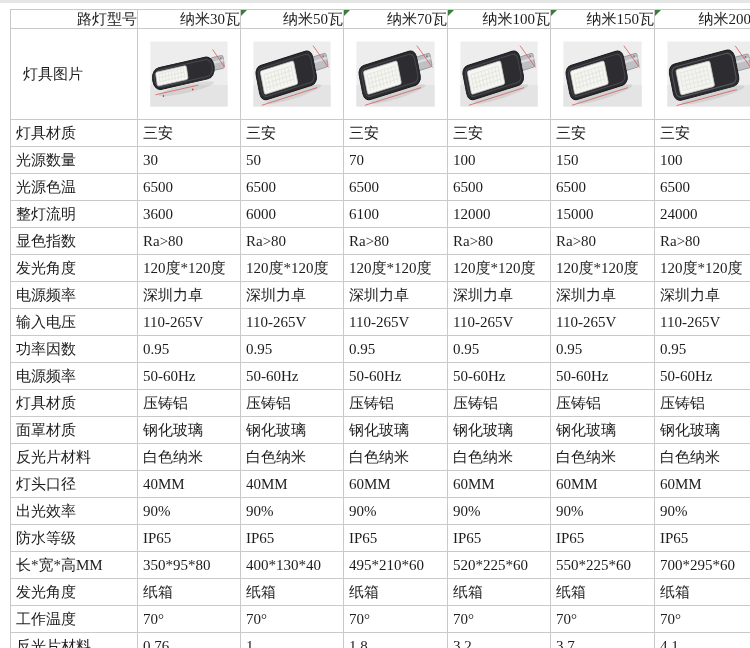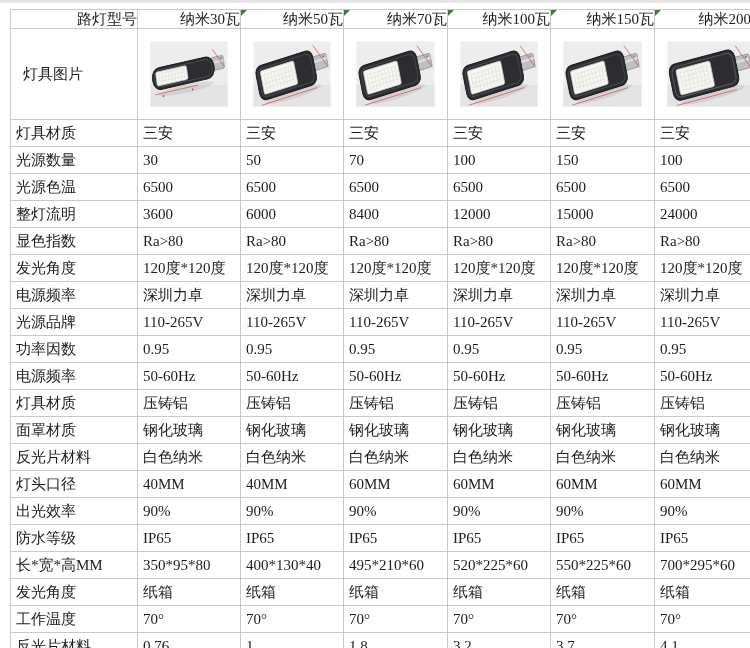--- a/index.html
+++ b/index.html
@@ -197,21 +197,21 @@
           <td class="val"><span class="cell-text">6500</span></td>
           <td class="val"><span class="cell-text">6500</span></td>
           <td class="val"><span class="cell-text">6500</span></td>
           <td class="val"><span class="cell-text">6500</span></td>
           <td class="val"><span class="cell-text">6500</span></td>
         </tr>
         <tr class="r-spec">
           <td class="lbl"><span class="cell-text">整灯流明</span></td>
           <td class="val"><span class="cell-text">3600</span></td>
           <td class="val"><span class="cell-text">6000</span></td>
-          <td class="val"><span class="cell-text">8400</span></td>
+          <td class="val"><span class="cell-text">6100</span></td>
           <td class="val"><span class="cell-text">12000</span></td>
           <td class="val"><span class="cell-text">15000</span></td>
           <td class="val"><span class="cell-text">24000</span></td>
         </tr>
         <tr class="r-spec">
           <td class="lbl"><span class="cell-text">显色指数</span></td>
           <td class="val"><span class="cell-text">Ra&gt;80</span></td>
           <td class="val"><span class="cell-text">Ra&gt;80</span></td>
           <td class="val"><span class="cell-text">Ra&gt;80</span></td>
           <td class="val"><span class="cell-text">Ra&gt;80</span></td>
@@ -230,21 +230,21 @@
         <tr class="r-spec">
           <td class="lbl"><span class="cell-text">电源频率</span></td>
           <td class="val"><span class="cell-text">深圳力卓</span></td>
           <td class="val"><span class="cell-text">深圳力卓</span></td>
           <td class="val"><span class="cell-text">深圳力卓</span></td>
           <td class="val"><span class="cell-text">深圳力卓</span></td>
           <td class="val"><span class="cell-text">深圳力卓</span></td>
           <td class="val"><span class="cell-text">深圳力卓</span></td>
         </tr>
         <tr class="r-spec">
-          <td class="lbl"><span class="cell-text">光源品牌</span></td>
+          <td class="lbl"><span class="cell-text">输入电压</span></td>
           <td class="val"><span class="cell-text">110-265V</span></td>
           <td class="val"><span class="cell-text">110-265V</span></td>
           <td class="val"><span class="cell-text">110-265V</span></td>
           <td class="val"><span class="cell-text">110-265V</span></td>
           <td class="val"><span class="cell-text">110-265V</span></td>
           <td class="val"><span class="cell-text">110-265V</span></td>
         </tr>
         <tr class="r-spec">
           <td class="lbl"><span class="cell-text">功率因数</span></td>
           <td class="val"><span class="cell-text">0.95</span></td>

